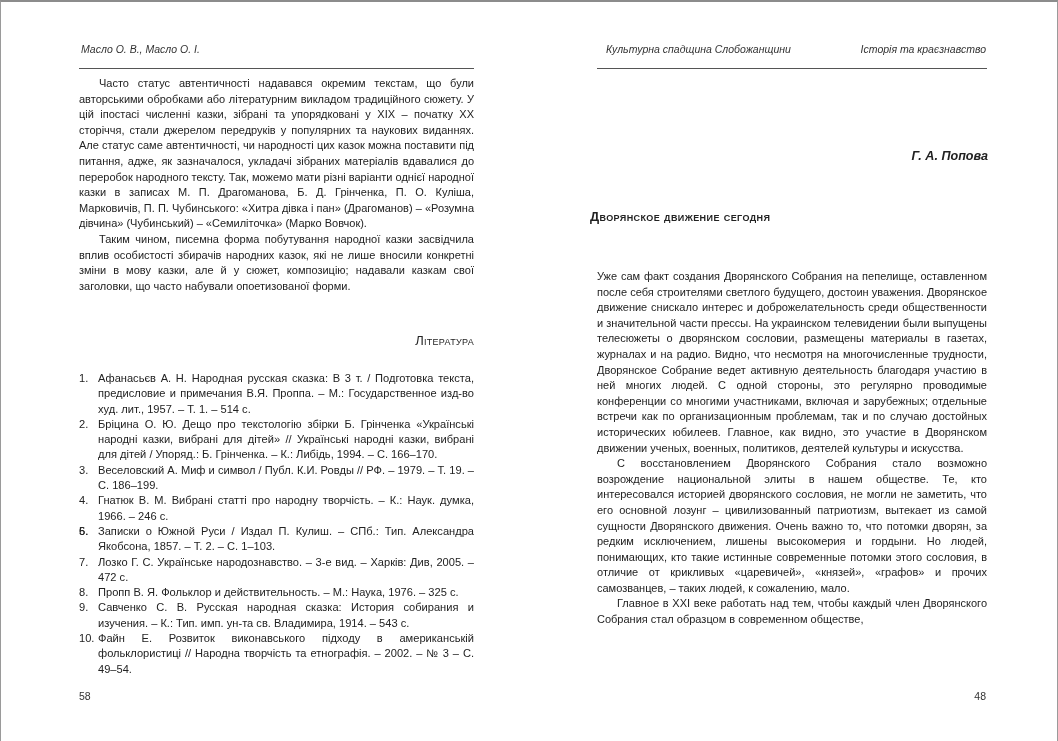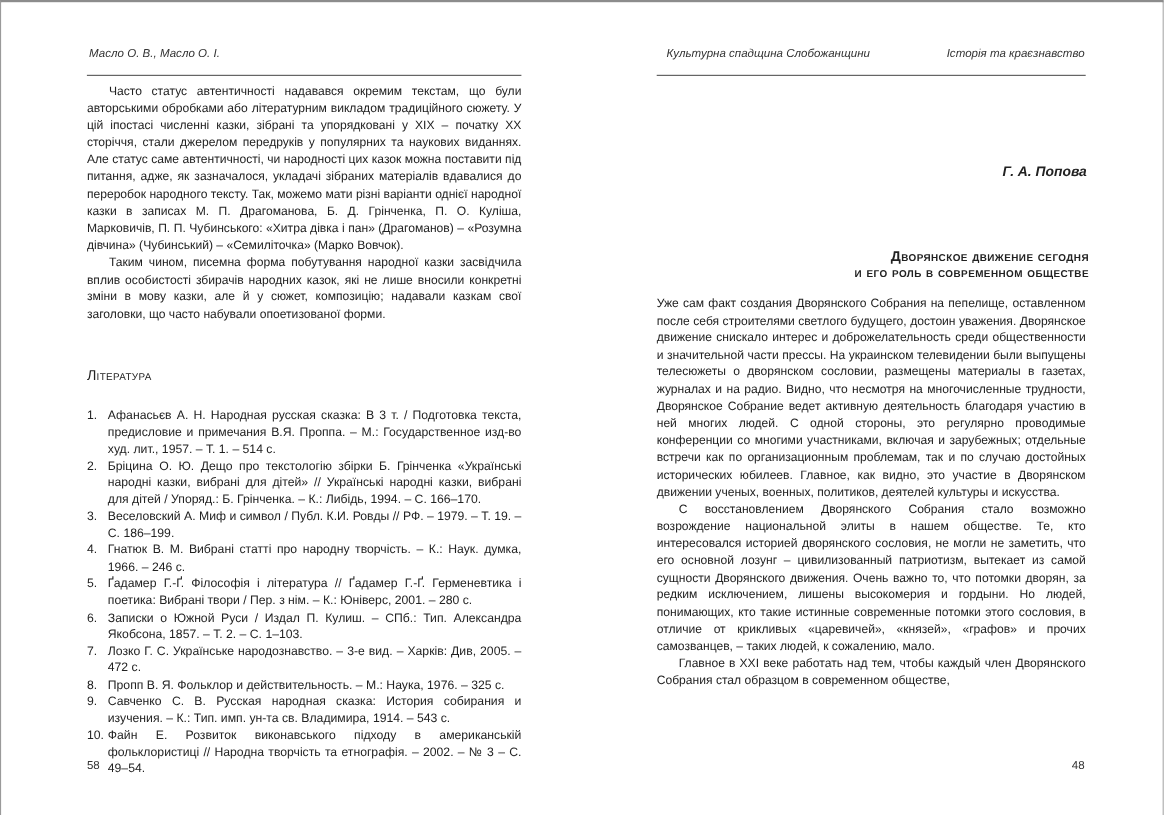--- a/index.html
+++ b/index.html
@@ -9,30 +9,30 @@
   .page-left { left: 16px; width: 528px; }
   .page-right { left: 529px; width: 527px; }
 
   .running-head { position: absolute; top: 41px; font-style: italic; font-size: 10.5px; color: #333; white-space: nowrap; }
   .rule { position: absolute; top: 66px; height: 0; border-top: 1px solid #555; }
 
   .body-text { position: absolute; font-size: 11px; line-height: 15.6px; color: #222; text-align: justify; }
   .body-text p { margin: 0; text-indent: 20px; }
   .body-text p.noindent { text-indent: 0; }
 
-  .section-title { position: absolute; left: 62px; width: 395px; top: 331px; text-align: left; font-size: 13px; letter-spacing: 0.3px; font-variant: small-caps; color: #222; }
+  .section-title { position: absolute; left: 62px; width: 395px; top: 331px; text-align: right; font-size: 13px; letter-spacing: 0.3px; font-variant: small-caps; color: #222; }
 
   .refs { position: absolute; left: 62px; width: 395px; top: 369px; font-size: 11.1px; line-height: 15.3px; color: #222; margin: 0; padding: 0; list-style: none; }
   .refs li { position: relative; padding-left: 19px; text-align: justify; margin: 0; }
   .refs li .num { position: absolute; left: 0; top: 0; }
 
   .page-num { position: absolute; font-size: 10.5px; color: #333; }
 
   .author { position: absolute; top: 147px; right: 69px; font-weight: bold; font-style: italic; font-size: 12.6px; color: #222; }
-  .article-title { position: absolute; left: 60px; width: 400px; top: 207px; text-align: right; font-weight: bold; font-size: 12.8px; line-height: 15px; letter-spacing: 0.4px; font-variant: small-caps; color: #222; margin-top: 16px; }
+  .article-title { position: absolute; left: 60px; width: 400px; top: 207px; text-align: left; font-weight: bold; font-size: 12.8px; line-height: 15px; letter-spacing: 0.4px; font-variant: small-caps; color: #222; }
 </style>
 </head>
 <body>
 
 <div class="spread">
 
   <div class="page page-left">
     <div class="running-head" style="left:64px;">Масло О. В., Масло О. І.</div>
     <div class="rule" style="left:62px; width:395px;"></div>
 
@@ -41,41 +41,40 @@
       <p>Таким чином, писемна форма побутування народної казки засвідчила вплив особистості збирачів народних казок, які не лише вносили конкретні зміни в мову казки, але й у сюжет, композицію; надавали казкам свої заголовки, що часто набували опоетизованої форми.</p>
     </div>
 
     <div class="section-title">Література</div>
 
     <ol class="refs">
       <li><span class="num">1.</span><span>Афанасьєв А. Н. Народная русская сказка: В 3 т. / Подготовка текста, предисловие и примечания В.Я. Проппа. – М.: Государственное изд-во худ. лит., 1957. – Т. 1. – 514 с.</span></li>
       <li><span class="num">2.</span><span>Бріцина О. Ю. Дещо про текстологію збірки Б. Грінченка «Українські народні казки, вибрані для дітей» // Українські народні казки, вибрані для дітей / Упоряд.: Б. Грінченка. – К.: Либідь, 1994. – С. 166–170.</span></li>
       <li><span class="num">3.</span><span>Веселовский А. Миф и символ / Публ. К.И. Ровды // РФ. – 1979. – Т. 19. – С. 186–199.</span></li>
       <li><span class="num">4.</span><span>Гнатюк В. М. Вибрані статті про народну творчість. – К.: Наук. думка, 1966. – 246 с.</span></li>
-      <li><span class="num">5.</span><span>Ґадамер Г.-Ґ. Філософія і література // Ґадамер Г.-Ґ. Герменевтика і поетика: Вибрані твори / Пер. з нім. – К.: Юніверс, 2001. – 280 с.</span></li>
+      <li><span class="num">5.</span></li>
       <li><span class="num">6.</span><span>Записки о Южной Руси / Издал П. Кулиш. – СПб.: Тип. Александра Якобсона, 1857. – Т. 2. – С. 1–103.</span></li>
       <li><span class="num">7.</span><span>Лозко Г. С. Українське народознавство. – 3-е вид. – Харків: Див, 2005. – 472 с.</span></li>
       <li><span class="num">8.</span><span>Пропп В. Я. Фольклор и действительность. – М.: Наука, 1976. – 325 с.</span></li>
       <li><span class="num">9.</span><span>Савченко С. В. Русская народная сказка: История собирания и изучения. – К.: Тип. имп. ун-та св. Владимира, 1914. – 543 с.</span></li>
       <li><span class="num">10.</span><span>Файн Е. Розвиток виконавського підходу в американській фольклористиці // Народна творчість та етнографія. – 2002. – № 3 – С. 49–54.</span></li>
     </ol>
 
     <div class="page-num" style="left:62px; top:688px;">58</div>
   </div>
 
   <div class="page page-right">
     <div class="running-head" style="left:76px;">Культурна спадщина Слобожанщини</div>
     <div class="running-head" style="right:71px;">Історія та краєзнавство</div>
     <div class="rule" style="left:67px; width:390px;"></div>
 
     <div class="author">Г. А. Попова</div>
 
     <div class="article-title">
       <div>Дворянское движение сегодня</div>
-      <div>и его роль в современном обществе</div>
     </div>
 
     <div class="body-text" style="left:67px; width:390px; top:267px;">
       <p class="noindent">Уже сам факт создания Дворянского Собрания на пепелище, оставленном после себя строителями светлого будущего, достоин уважения. Дворянское движение снискало интерес и доброжелательность среди общественности и значительной части прессы. На украинском телевидении были выпущены телесюжеты о дворянском сословии, размещены материалы в газетах, журналах и на радио. Видно, что несмотря на многочисленные трудности, Дворянское Собрание ведет активную деятельность благодаря участию в ней многих людей. С одной стороны, это регулярно проводимые конференции со многими участниками, включая и зарубежных; отдельные встречи как по организационным проблемам, так и по случаю достойных исторических юбилеев. Главное, как видно, это участие в Дворянском движении ученых, военных, политиков, деятелей культуры и искусства.</p>
       <p>С восстановлением Дворянского Собрания стало возможно возрождение национальной элиты в нашем обществе. Те, кто интересовался историей дворянского сословия, не могли не заметить, что его основной лозунг – цивилизованный патриотизм, вытекает из самой сущности Дворянского движения. Очень важно то, что потомки дворян, за редким исключением, лишены высокомерия и гордыни. Но людей, понимающих, кто такие истинные современные потомки этого сословия, в отличие от крикливых «царевичей», «князей», «графов» и прочих самозванцев, – таких людей, к сожалению, мало.</p>
       <p>Главное в XXI веке работать над тем, чтобы каждый член Дворянского Собрания стал образцом в современном обществе,</p>
     </div>
 
     <div class="page-num" style="right:71px; top:688px;">48</div>
   </div>

